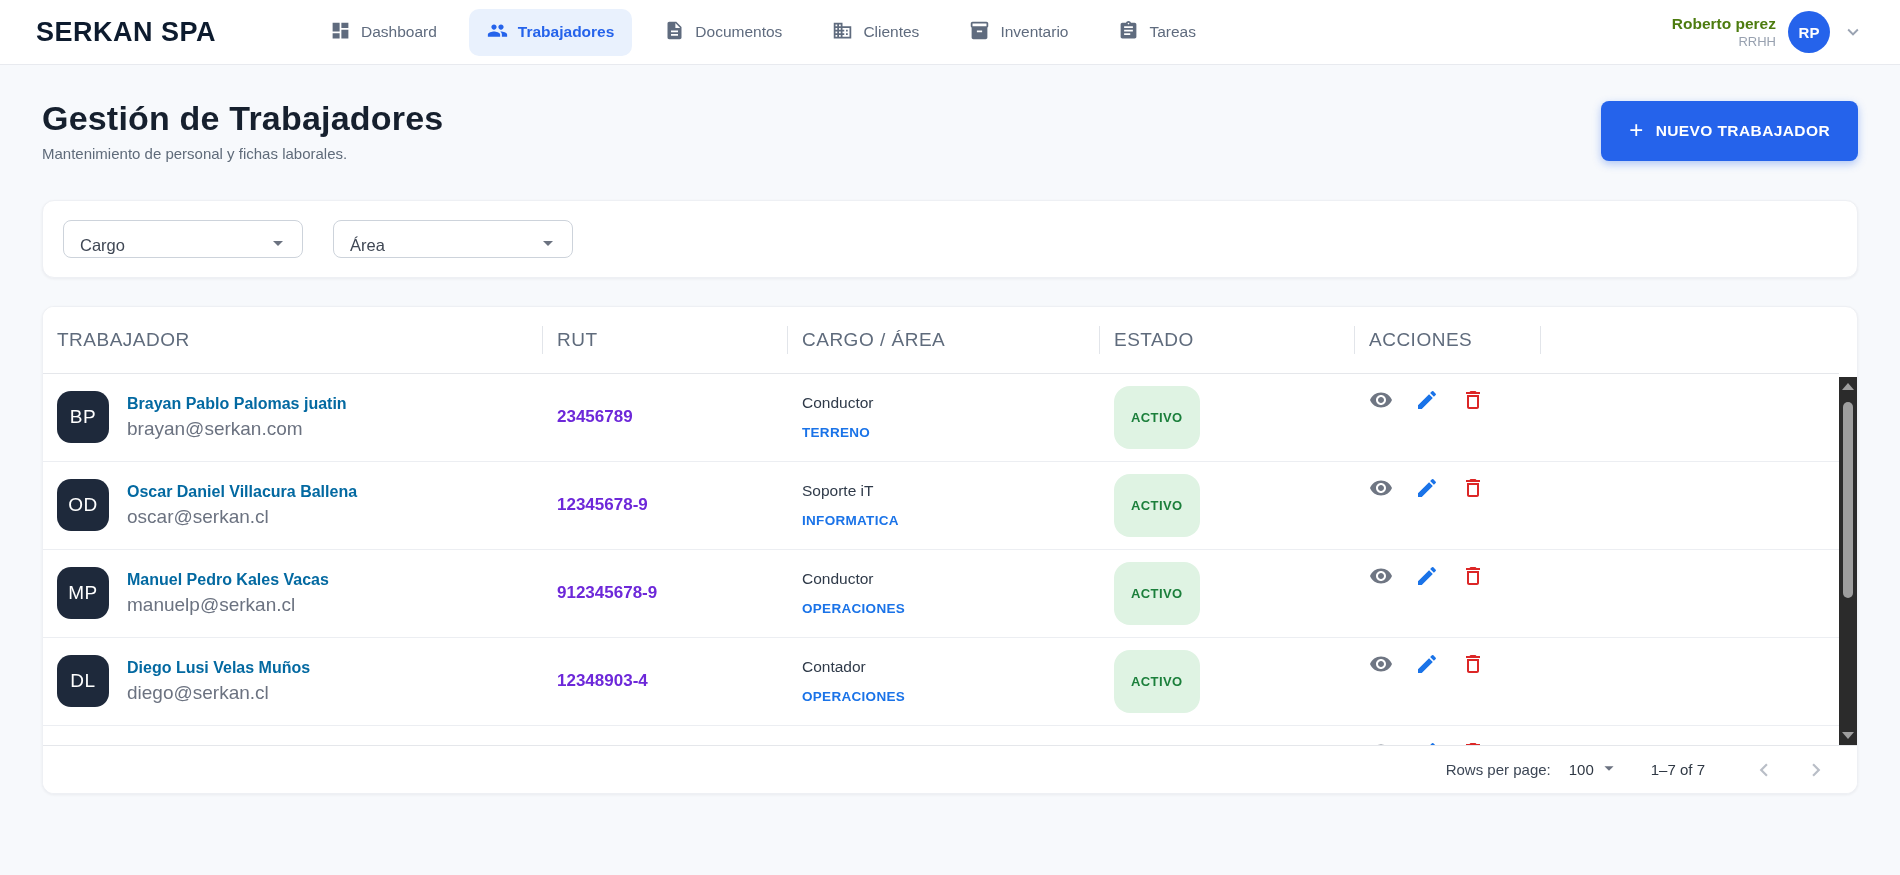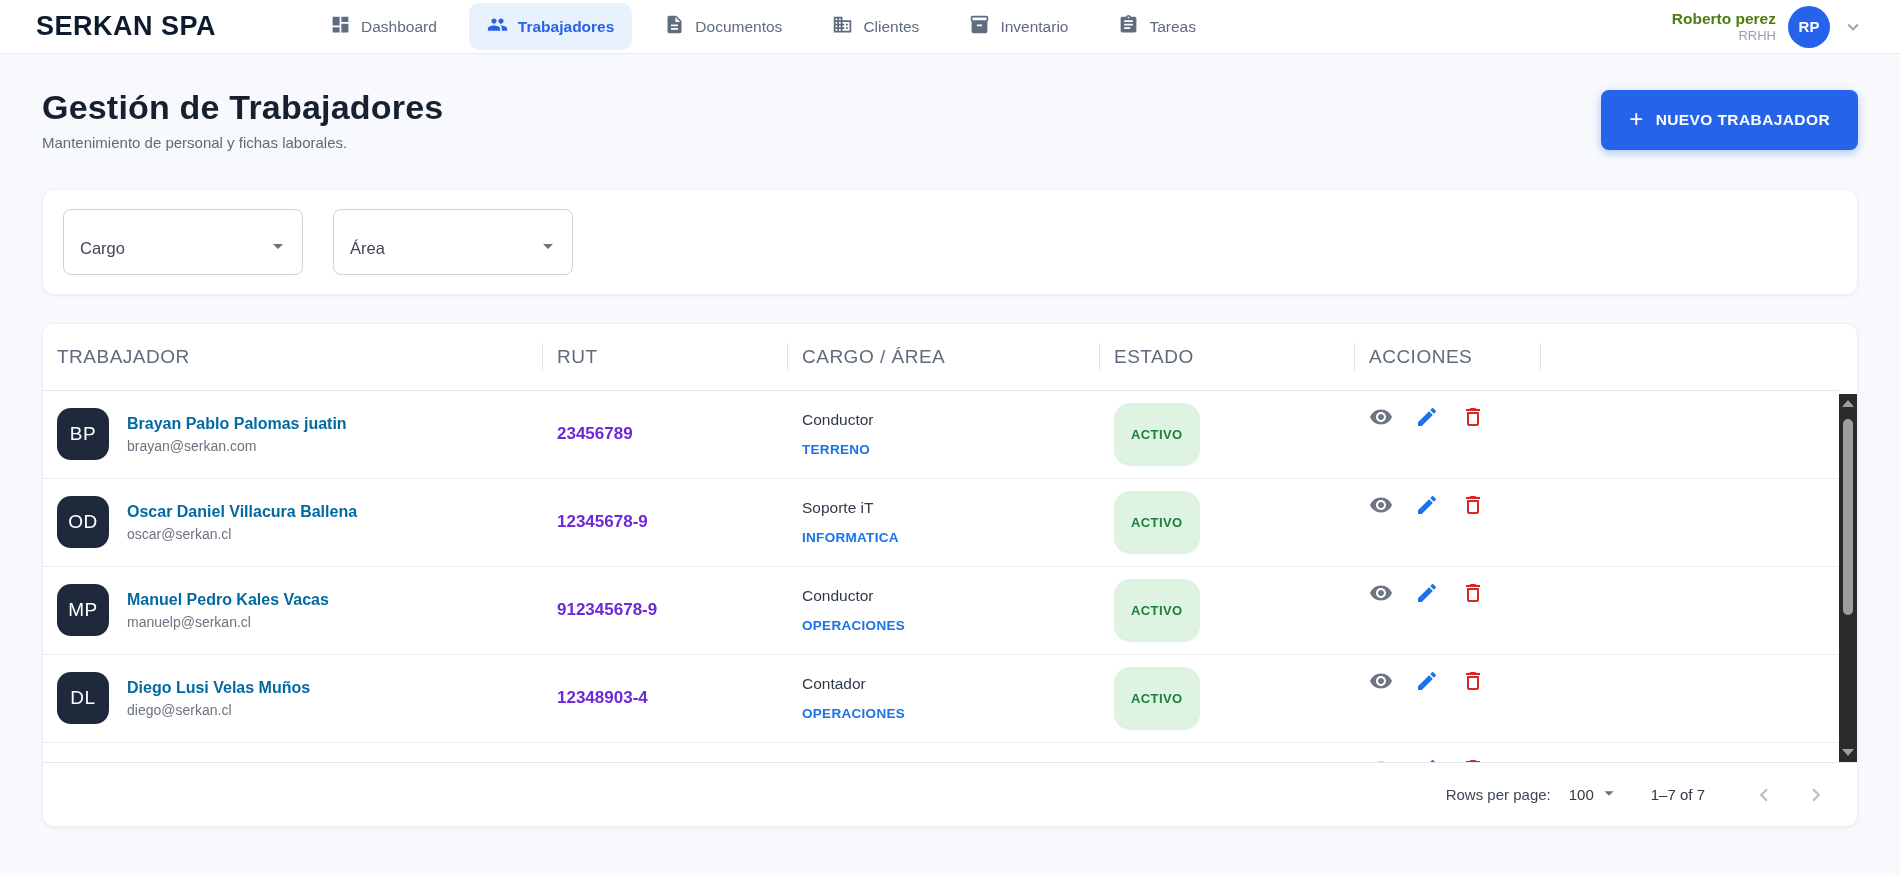--- a/index.html
+++ b/index.html
@@ -5,21 +5,21 @@
   * { margin: 0; padding: 0; box-sizing: border-box; }
   html, body { width: 1900px; height: 875px; overflow: hidden; }
   body {
     font-family: "Liberation Sans", "DejaVu Sans", sans-serif;
     background: #f7f9fc;
     color: #1b2430;
   }
 
   
   .appbar {
-    height: 54px; background: #ffffff; border-bottom: 1px solid #e8eaef;
+    height: 65px; background: #ffffff; border-bottom: 1px solid #e8eaef;
     display: flex; align-items: center; padding: 0 36px;
   }
   .brand { font-size: 27px; font-weight: 800; letter-spacing: .5px; color: #0d1b2e; }
   .nav { display: flex; align-items: center; gap: 14px; margin-left: 96px; }
   .nav-item {
     display: flex; align-items: center; gap: 10px; padding: 11px 18px;
     border-radius: 10px; cursor: pointer; color: #5f6b7e;
     font-size: 15.5px; font-weight: 500; white-space: nowrap;
   }
   .nav-item svg { width: 21px; height: 21px; flex: 0 0 auto; }
@@ -56,21 +56,21 @@
   }
   .filter-card { margin-top: 38px; padding: 19px 20px; display: flex; align-items: center; }
   .search-box { position: relative; flex: 1; margin-right: 32px; }
   .search-box input {
     width: 100%; height: 50px; border: 1.5px solid #d0d5dc; border-radius: 8px;
     padding: 0 16px 0 50px; font-family: inherit; font-size: 17px; color: #333; outline: none;
   }
   .search-box input::placeholder { color: #9aa1ad; }
   .search-icon { position: absolute; left: 15px; top: 13px; width: 24px; height: 24px; color: #6f7683; }
   .select {
-    width: 240px; height: 66px; border: 1.5px solid #cdd3db; border-radius: 8px;
+    width: 240px; height: 38px; border: 1.5px solid #cdd3db; border-radius: 8px;
     display: flex; align-items: center; justify-content: space-between;
     padding: 12px 12px 0 16px; cursor: pointer; margin-left: 30px;
   }
   .select .select-label { font-size: 16.5px; color: #3f4754; }
   .select svg { width: 24px; height: 24px; color: #6b7280; }
 
   
   .table-card { margin-top: 28px; overflow: hidden; }
   .table-viewport { position: relative; height: 438px; overflow: hidden; }
   table { border-collapse: collapse; table-layout: fixed; width: 1796px; }
@@ -87,21 +87,21 @@
   tbody td { height: 88px; border-bottom: 1px solid #eceef2; padding-left: 14px; vertical-align: middle; }
   td.actions-cell { vertical-align: top; padding-top: 14px; }
 
   .worker-cell { display: flex; align-items: center; gap: 18px; }
   .row-avatar {
     width: 52px; height: 52px; border-radius: 14px; background: #1e293b; color: #fff;
     font-size: 19px; font-weight: 500; letter-spacing: .5px; flex: 0 0 auto;
     display: flex; align-items: center; justify-content: center;
   }
   .worker-name { font-size: 16px; font-weight: 700; color: #0369a1; }
-  .worker-email { font-size: 14px; color: #6b7280; margin-top: 5px; }
+  .worker-email { font-size: 19px; color: #6b7280; margin-top: 5px; }
   .rut-value { font-size: 17px; font-weight: 700; color: #6d28d9; }
   .cargo-value { font-size: 15.5px; color: #2f3a49; }
   .area-value { font-size: 13.5px; font-weight: 700; letter-spacing: .3px; color: #1a73e8; margin-top: 13px; }
   .status-badge {
     display: inline-block; background: #dff3e3; color: #1b7f3b;
     font-size: 13px; font-weight: 700; letter-spacing: .4px;
     padding: 24px 17px; border-radius: 16px;
   }
   .actions { display: flex; gap: 22px; align-items: center; }
   .icon-btn { width: 24px; height: 24px; cursor: pointer; background: none; border: none; padding: 0; }
@@ -113,21 +113,21 @@
     position: absolute; top: 70px; right: 0; width: 18px; height: 368px;
     background: #2b2b2b; display: flex; flex-direction: column; align-items: center;
   }
   .sb-arrow { width: 0; height: 0; border-left: 6px solid transparent; border-right: 6px solid transparent; margin: 6px 0; }
   .sb-arrow.up { border-bottom: 7px solid #9e9e9e; }
   .sb-arrow.down { border-top: 7px solid #9e9e9e; margin-top: auto; }
   .sb-thumb { width: 10px; height: 196px; border-radius: 5px; background: #9e9e9e; margin-top: 6px; }
 
   
   .table-footer {
-    height: 64px; border-top: 1px solid #e5e7eb; background: #fff;
+    height: 48px; border-top: 1px solid #e5e7eb; background: #fff;
     display: flex; align-items: center; justify-content: flex-end; padding-right: 28px;
   }
   .rpp-label { font-size: 15px; color: #3c4655; }
   .rpp-select { display: flex; align-items: center; gap: 4px; margin-left: 18px; cursor: pointer; }
   .rpp-value { font-size: 15px; color: #2f3844; }
   .rpp-select svg { width: 22px; height: 22px; color: #6b7280; }
   .range-label { font-size: 15px; color: #2f3844; margin-left: 31px; }
   .pager { display: flex; align-items: center; gap: 26px; margin-left: 46px; }
   .pager-btn { background: none; border: none; padding: 0; cursor: pointer; width: 26px; height: 26px; color: #b9bec7; }
   .pager-btn svg { width: 26px; height: 26px; }

